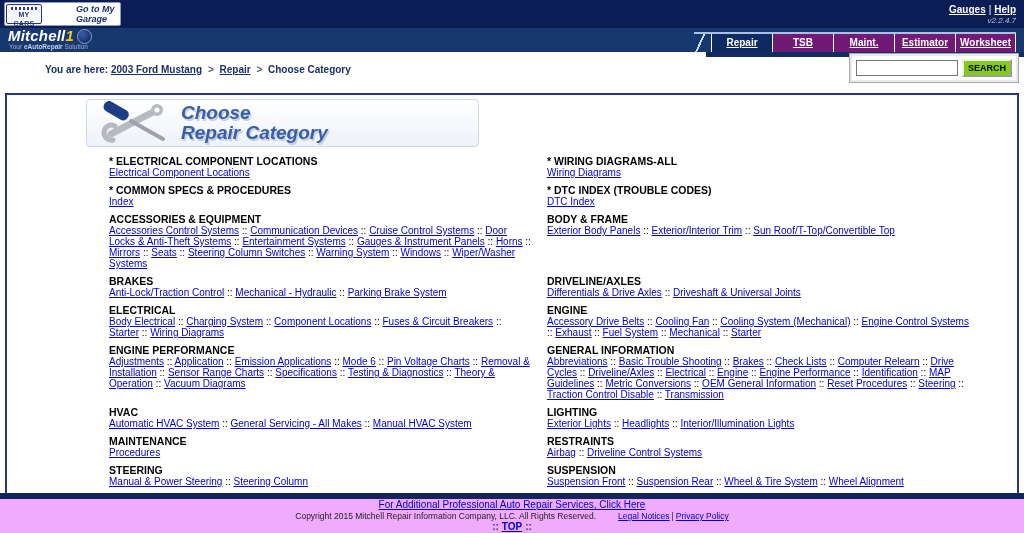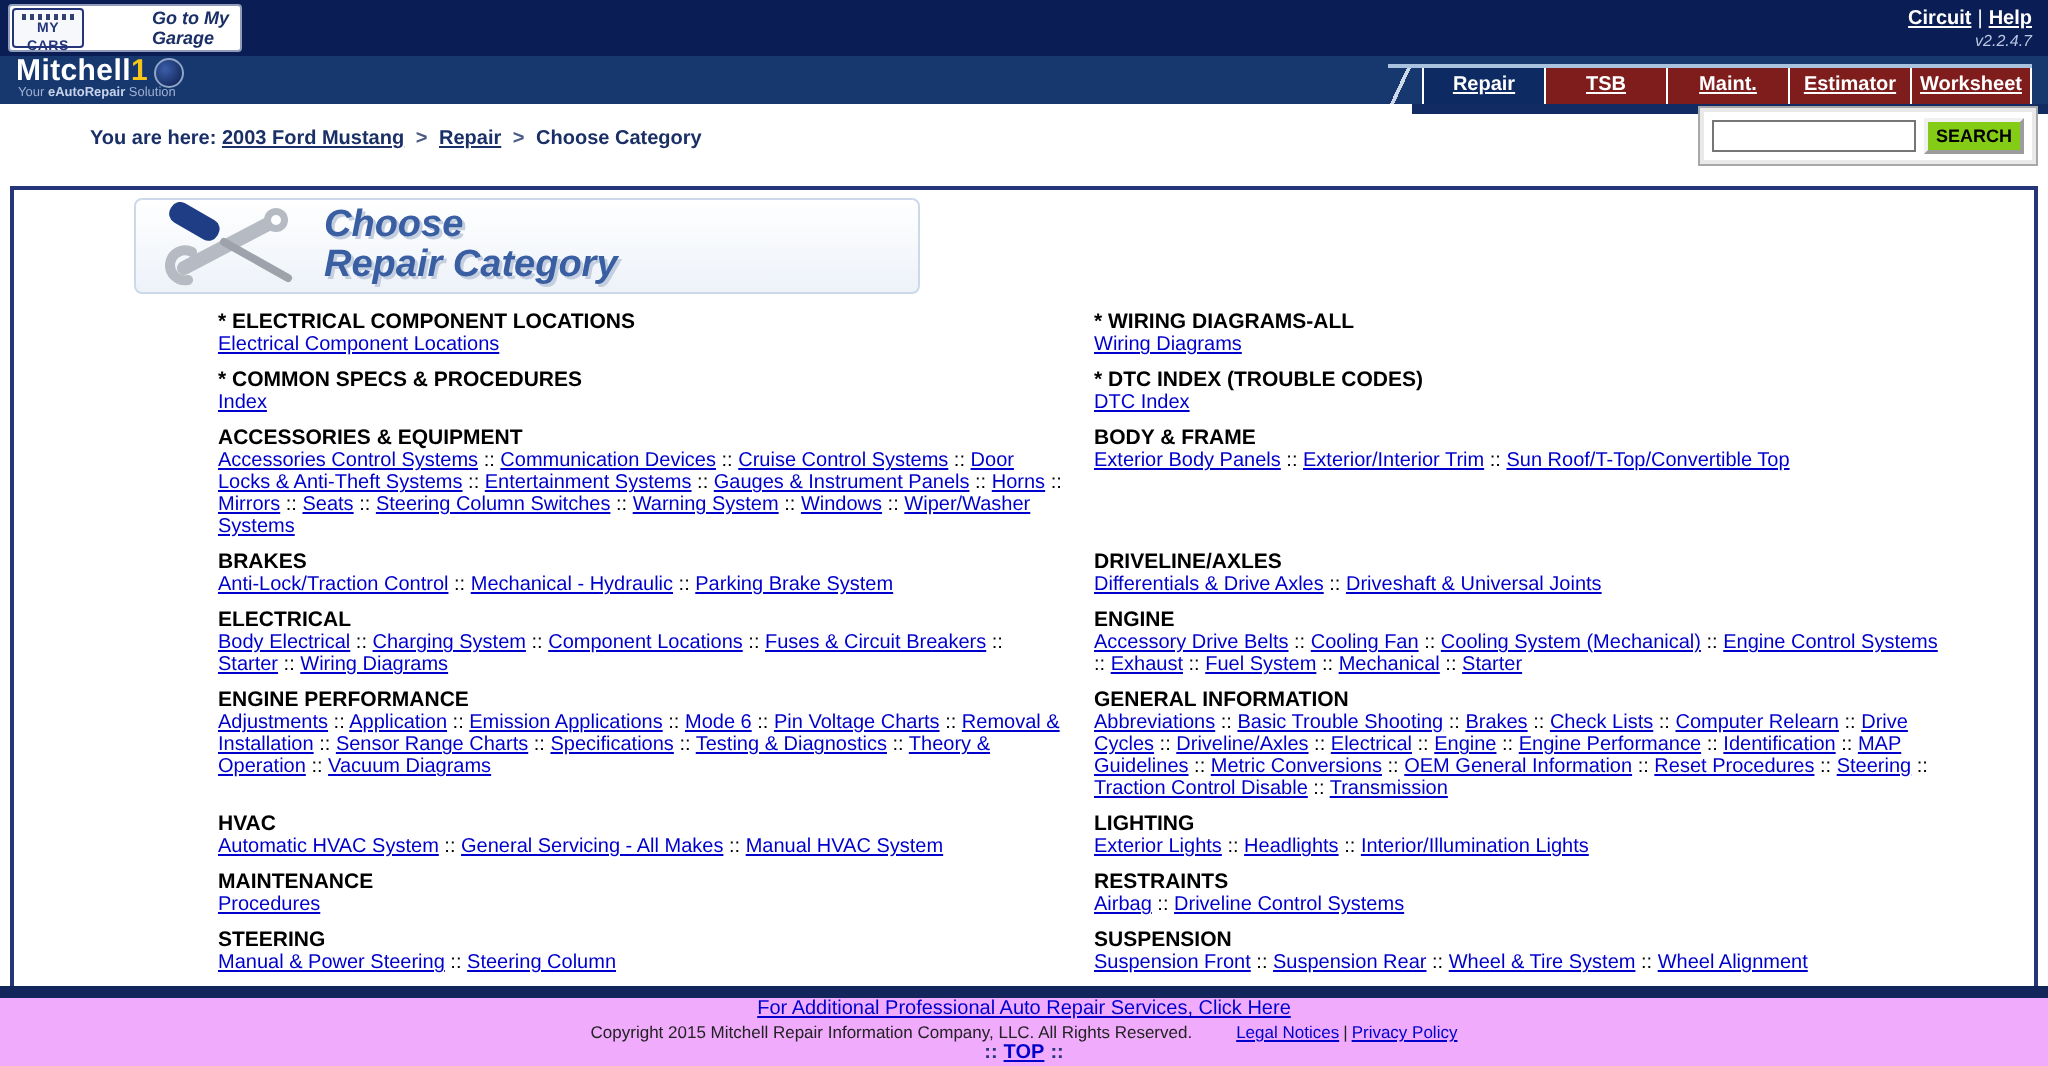--- a/index.html
+++ b/index.html
@@ -21,33 +21,33 @@
   .plate-label { font-size:7px; font-weight:bold; color:#24357A; line-height:9px; letter-spacing:.3px; }
   .garage-label { font-size:9px; font-weight:bold; font-style:italic; color:#1A2F66; width:46px; line-height:10px; padding:0 3px; }
   .topbar-right { position:absolute; right:8px; top:4px; text-align:right; }
   .topbar-links { font-size:10px; font-weight:bold; }
   .topbar-links a { color:#fff; text-decoration:underline; cursor:pointer; }
   .tb-sep { color:#fff; margin:0 3px; font-weight:normal; }
   .version { font-size:8px; font-style:italic; color:#b9c6e2; margin-top:1px; }
   
   .brandband { height:24px; background:#17376F; position:relative; }
   .logo { position:absolute; left:8px; top:0px; display:flex; align-items:flex-start; }
-  .brand-name { font-size:15px; line-height:16px; font-weight:bold; color:#fff; letter-spacing:.2px; }
+  .brand-name { font-size:15px; line-height:16px; font-weight:bold; font-style:italic; color:#fff; letter-spacing:.2px; }
   .brand-one { color:#f5c518; }
   .badge {
     width:15px; height:15px; border-radius:50%; margin-left:3px; margin-top:1px;
     background:radial-gradient(circle at 35% 35%, #3a5ea8, #0c1c4a); border:1px solid #8fa5c8;
   }
   .tagline { position:absolute; left:9px; top:15px; font-size:6.5px; color:#9fb0d0; white-space:nowrap; }
   .tagline b { color:#c7d3ea; }
   .tabs { position:absolute; right:8px; bottom:0; height:20px; display:flex; border-top:2px solid #A9C2DE; }
   .slash { width:12px; margin-right:5px; align-self:stretch;
     background:linear-gradient(115deg, transparent 46%, #cfd9ea 46%, #cfd9ea 56%, transparent 56%); }
   .tab {
-    width:61px; background:#7f1d1d; color:#fff; font-size:10px; font-weight:bold;
+    width:61px; background:#701a75; color:#fff; font-size:10px; font-weight:bold;
     text-decoration:underline; text-align:center; line-height:18px; border-left:1px solid #fff; cursor:pointer;
   }
   .tab:last-child { border-right:1px solid #fff; }
   .tab.active { background:#0E2A63; }
   .subnav { height:5px; background:#fff; position:relative; }
   .subnav-in { position:absolute; right:0; top:0; width:318px; height:5px; background:#122B63; }
   
   .crumb-row { height:28px; background:#fff; position:relative; }
   .crumbs { position:absolute; left:6px; top:7px; font-size:10px; color:#1A2F66; font-weight:bold;margin-left:39px; }
   .crumbs a { color:#1A2F66; text-decoration:underline; cursor:pointer; }
@@ -56,21 +56,21 @@
     position:absolute; right:5px; top:-4px; background:#fff; border:1px solid #a8a8a8;
     box-shadow:inset 0 0 0 2px #e9e9e9; padding:5px 6px; display:flex; gap:4px; align-items:center;
   }
   .search-input { width:102px; height:16px; border:1px solid #767676; font-size:10px; padding:0 2px; font-family:inherit; }
   .search-btn {
     height:18px; font-size:9px; font-weight:bold; background:#84cc16; color:#000;
     border:2px outset #f0f0f0; padding:0 4px; font-family:inherit; cursor:pointer;
   }
   
   .main { margin:8px 5px 0; height:400px; border:2px solid #24357A; border-bottom:none; background:#fff; overflow:hidden; }
-  .banner { height:52px; padding:4px 0 0 60px; display:flex; }
+  .banner { height:52px; padding:4px 0 0 79px; display:flex; }
   .banner-band {
     display:flex; align-items:center; gap:12px; padding:2px 150px 2px 10px;
     border:1px solid #ccd9ea; border-radius:4px; background:linear-gradient(180deg,#ffffff,#edf2f9);
   }
   .banner-title { font-size:19px; line-height:20px; font-weight:bold; font-style:italic;
     color:#3A5EA2; text-shadow:1.5px 1.5px 0 #c3cedf; }
   
   .cats { padding:8px 0 0 102px; }
   .cats table { border-collapse:collapse; }
   .cats td { vertical-align:top; width:438px; padding:0; }
@@ -98,21 +98,21 @@
 <div class="topbar">
   <div class="garage-btn">
     <div class="plate">
       <div class="plate-top"></div>
       <div class="plate-label">MY CARS</div>
     </div>
     <div class="garage-label">Go to My Garage</div>
   </div>
   <div class="topbar-right">
     <div class="topbar-links">
-      <a>Circuit</a><span class="tb-sep">|</span><a>Help</a>
+      <a>Gauges</a><span class="tb-sep">|</span><a>Help</a>
     </div>
     <div class="version">v2.2.4.7</div>
   </div>
 </div>
 
 <div class="brandband">
   <div class="logo">
     <span class="brand-name"><span>Mitchell</span><span class="brand-one">1</span></span>
     <span class="badge"></span>
   </div>

